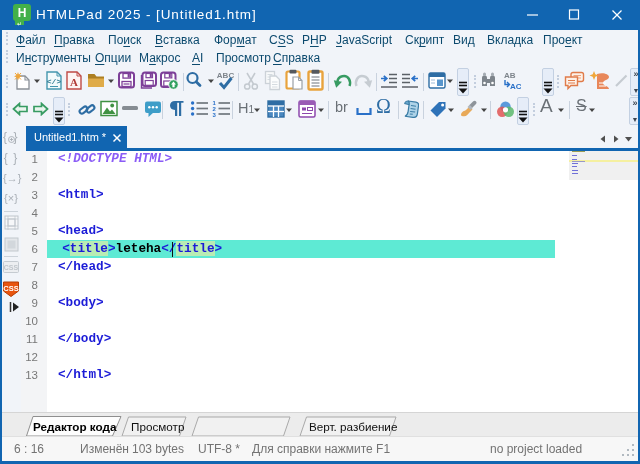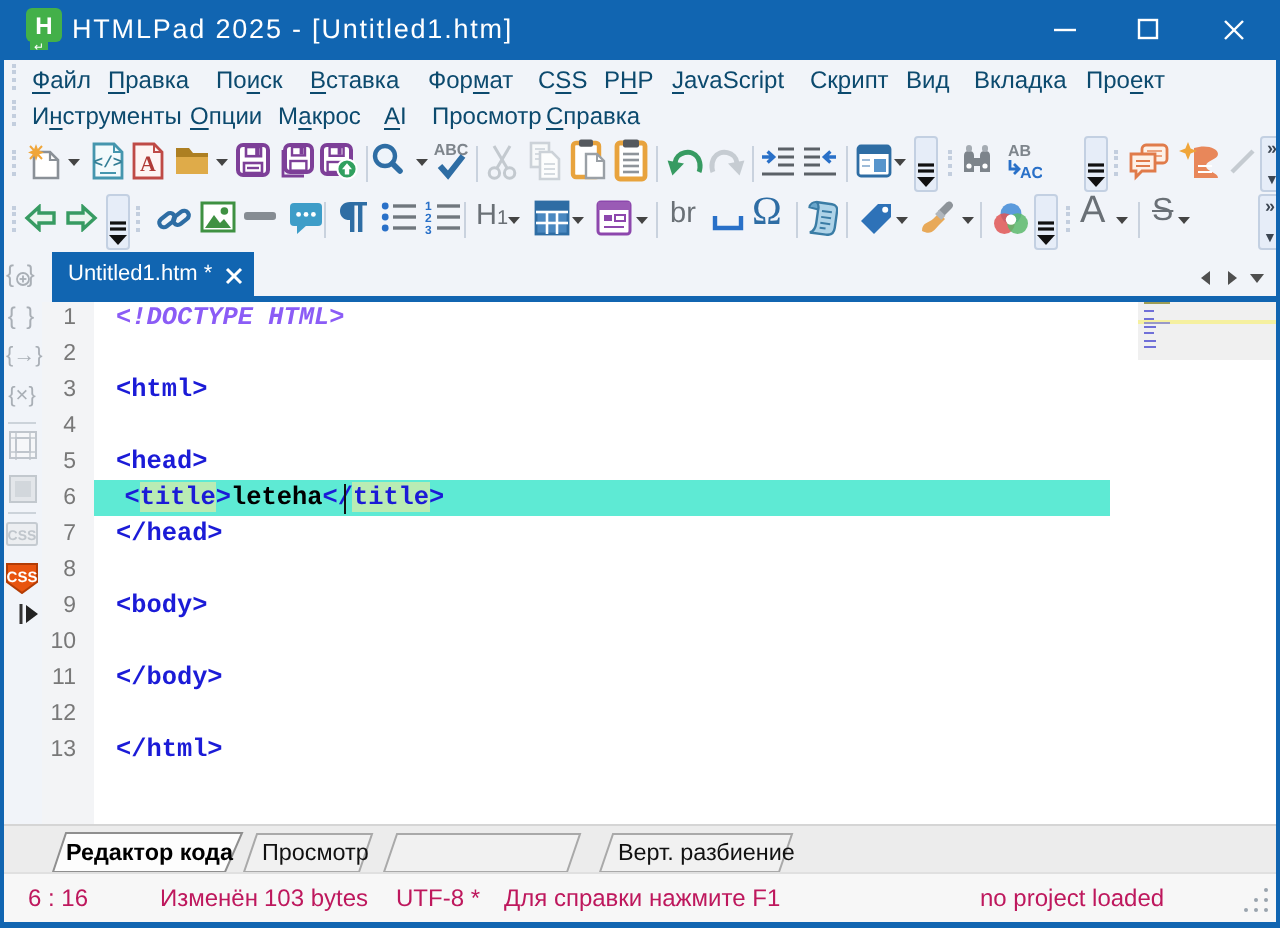--- a/index.html
+++ b/index.html
@@ -6,21 +6,21 @@
 #win{position:relative;width:640px;height:464px;background:#f1f4f9;overflow:hidden}
 .ab{position:absolute}
 .mi{position:absolute;font-size:12px;color:#0c4a6e;white-space:nowrap}
 .u{text-decoration:underline;text-underline-offset:2px;text-decoration-thickness:1px}
 .grip{position:absolute;width:0;height:13px;border-left:2px dotted #c3cede}
 .sep{position:absolute;width:1px;height:18px;background:#c9d2de}
 .chev{position:absolute;width:10px;background:#e6edf8;border:1px solid #c3d0e2;border-radius:2px;color:#3c4652;text-align:center;line-height:1}
 .cl{position:absolute;left:47px;width:508px;height:18px;line-height:18px;font-family:"Liberation Mono",monospace;font-size:12.7px;font-weight:bold;white-space:pre}
 .t{color:#1b1bd7}
 .ln{position:absolute;left:21px;width:17px;height:18px;line-height:18px;font-size:11.5px;color:#787878;text-align:right}
-.st{position:absolute;font-size:12px;color:#be185d;white-space:nowrap}
+.st{position:absolute;font-size:12px;color:#737373;white-space:nowrap}
 </style></head>
 <body>
 <div id="win">
 
 <div class="ab" style="left:0;top:0;width:640px;height:30px;background:#1165b1"></div>
 <svg class="ab" style="left:12px;top:4px" width="20" height="22" viewBox="0 0 20 22">
  <rect x="1" y="0" width="18" height="17" rx="3" fill="#43b049"></rect>
  <rect x="3" y="16" width="9" height="5" fill="#43b049"></rect>
  <text x="10" y="13" font-family="Liberation Sans" font-size="12" font-weight="bold" fill="#fff" text-anchor="middle">H</text>
  <text x="7.5" y="21.5" font-family="Liberation Sans" font-size="6" fill="#fff" text-anchor="middle">↵</text>

